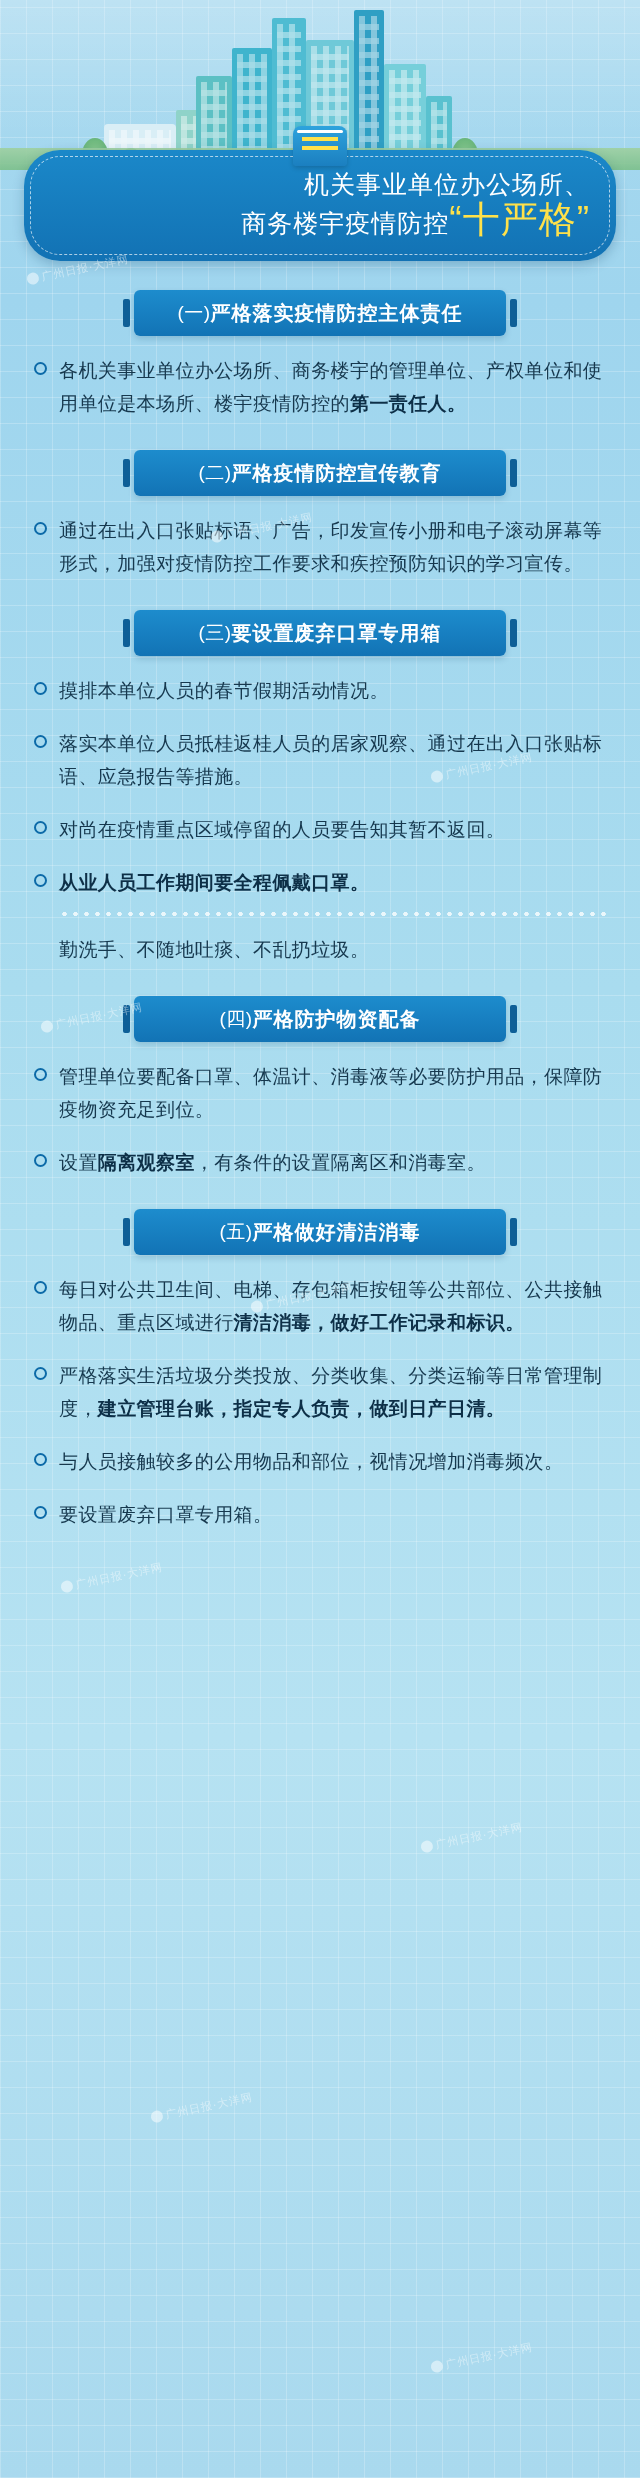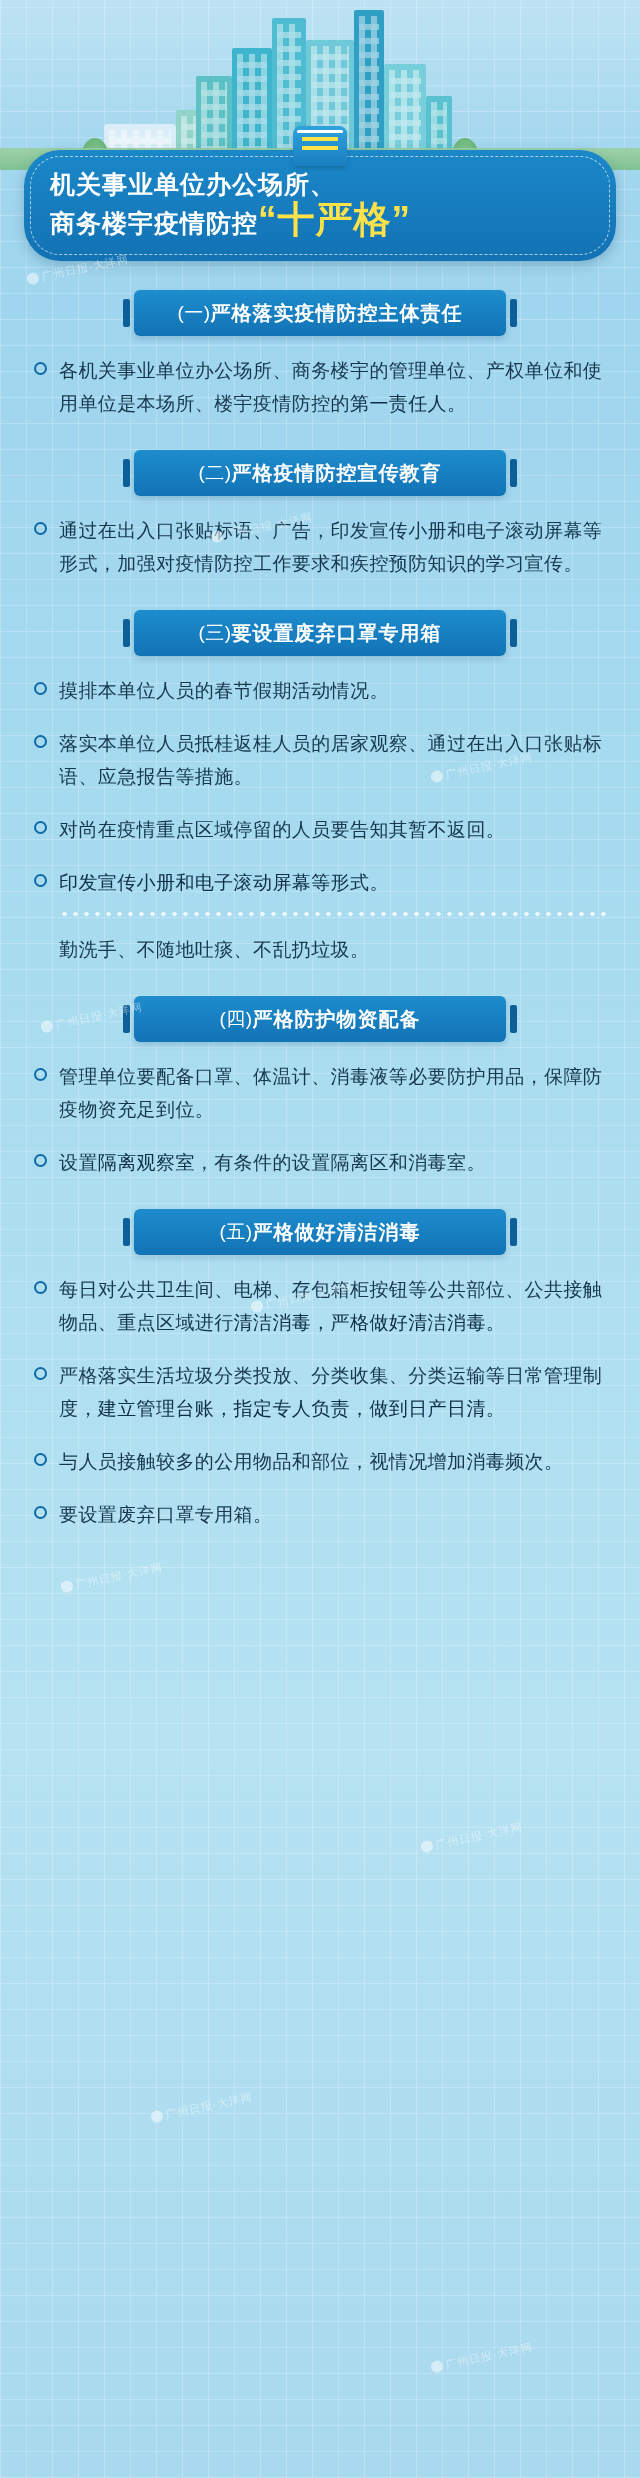--- a/index.html
+++ b/index.html
@@ -85,24 +85,24 @@
     content: "";
     position: absolute;
     inset: 6px;
     border: 1px dashed rgba(255,255,255,.65);
     border-radius: 30px;
     pointer-events: none;
   }
   .title-line {
     color: #ffffff;
     font-size: 25px;
-    font-weight: bold;
+    font-weight: normal;
     line-height: 36px;
     letter-spacing: 1px;
-    text-align: left;
+    text-align: right;
     position: relative;
     z-index: 2;
   }
   .title-em {
     color: #ffe14a;
     font-size: 37px;
   }
   .badge-top {
     position: absolute;
     left: 50%;
@@ -190,21 +190,21 @@
     background: transparent;
   }
   .dot.hidden { visibility: hidden; }
   .btxt {
     flex: 1 1 auto;
     font-size: 19px;
     line-height: 33px;
     color: #16384e;
     letter-spacing: .4px;
   }
-  .btxt.bold, .b { font-weight: normal; color: #0d2f47; }
+  .btxt.bold, .b { font-weight: bold; color: #0d2f47; }
   .dashline {
     height: 10px;
     margin: -10px 0 14px 25px;
     background-image: radial-gradient(circle, rgba(255,255,255,.85) 0 2px, rgba(255,255,255,0) 2.5px);
     background-size: 11px 10px;
     background-repeat: repeat-x;
     opacity: .9;
   }
   
   .wm {
@@ -316,21 +316,21 @@
           <div class="bullet">
             <span class="dot"></span>
             <div class="btxt"><span>落实本单位人员抵桂返桂人员的居家观察、通过在出入口张贴标语、应急报告等措施。</span></div>
           </div>
           <div class="bullet">
             <span class="dot"></span>
             <div class="btxt"><span>对尚在疫情重点区域停留的人员要告知其暂不返回。</span></div>
           </div>
           <div class="bullet">
             <span class="dot"></span>
-            <div class="btxt"><span class="b">印发宣传小册和电子滚动屏幕等形式。</span></div>
+            <div class="btxt"><span class="b">从业人员工作期间要全程佩戴口罩。</span></div>
           </div>
           <div class="dashline"></div>
           <div class="bullet">
             <span class="dot hidden"></span>
             <div class="btxt"><span>勤洗手、不随地吐痰、不乱扔垃圾。</span></div>
           </div>
         </div>
       </div>
       <div class="section">
         <div class="sec-head">
@@ -349,21 +349,21 @@
         </div>
       </div>
       <div class="section">
         <div class="sec-head">
           <span class="sec-num">(五)</span>
           <span class="sec-title">严格做好清洁消毒</span>
         </div>
         <div class="bullets">
           <div class="bullet">
             <span class="dot"></span>
-            <div class="btxt"><span>每日对公共卫生间、电梯、存包箱柜按钮等公共部位、公共接触物品、重点区域进行</span><span class="b">清洁消毒，严格做好清洁消毒。</span></div>
+            <div class="btxt"><span>每日对公共卫生间、电梯、存包箱柜按钮等公共部位、公共接触物品、重点区域进行</span><span class="b">清洁消毒，做好工作记录和标识。</span></div>
           </div>
           <div class="bullet">
             <span class="dot"></span>
             <div class="btxt"><span>严格落实生活垃圾分类投放、分类收集、分类运输等日常管理制度，</span><span class="b">建立管理台账，指定专人负责，做到日产日清。</span></div>
           </div>
           <div class="bullet">
             <span class="dot"></span>
             <div class="btxt"><span>与人员接触较多的公用物品和部位，视情况增加消毒频次。</span></div>
           </div>
           <div class="bullet">

